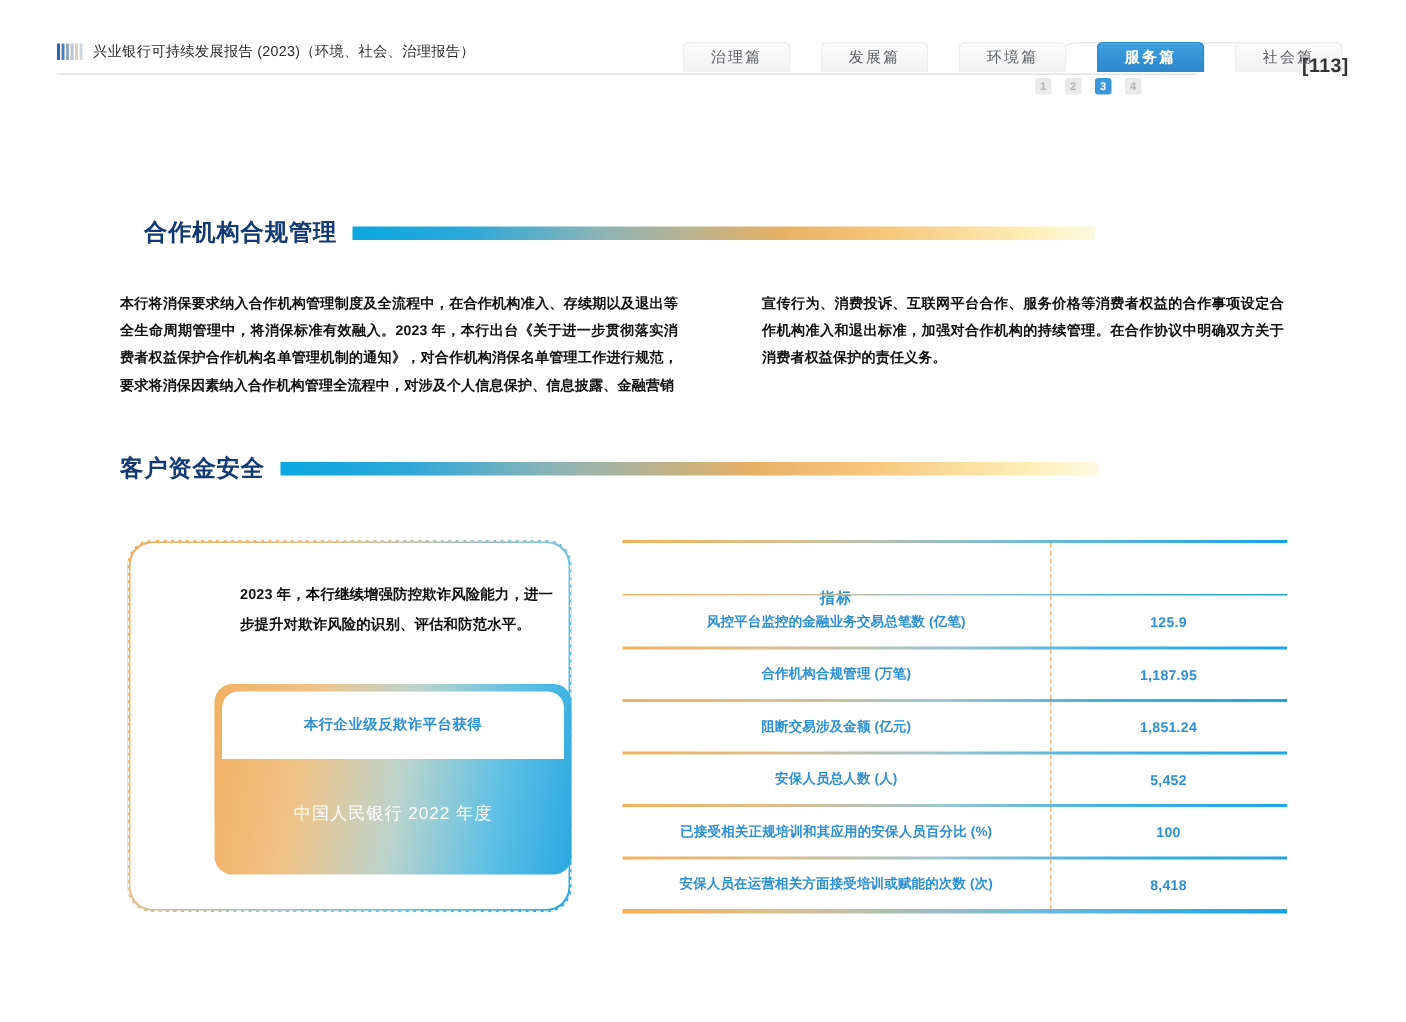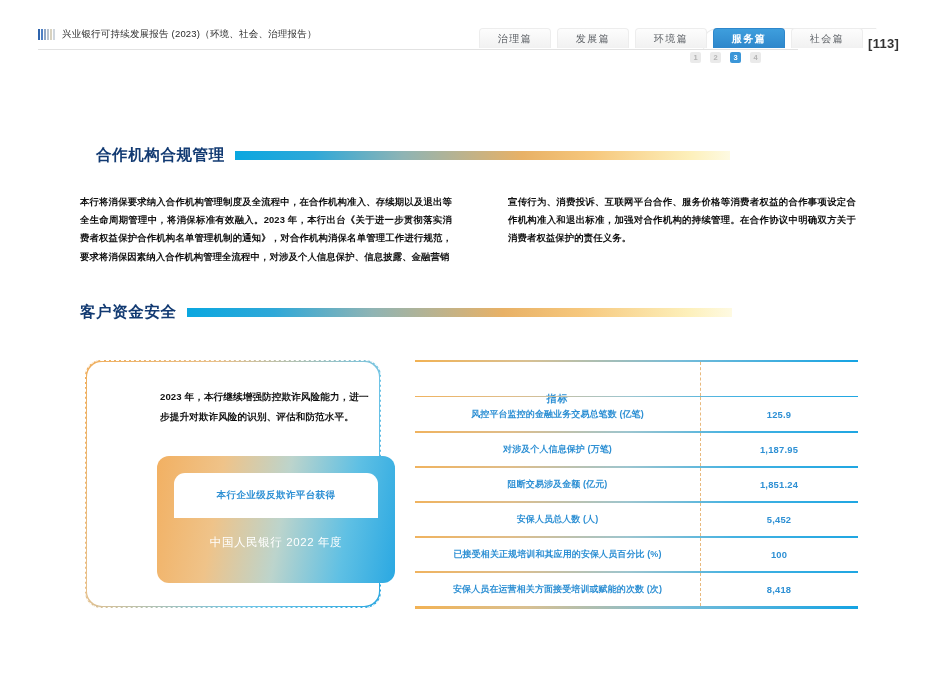--- a/index.html
+++ b/index.html
@@ -31,21 +31,21 @@
   }
   .header-rule-curve {
     position: absolute; left: 700px; top: 28px; width: 180px; height: 22px;
     border-left: 1px solid #e6e6e6;
     border-top-left-radius: 60px;
     border-top: 1px solid #e6e6e6;
     transform: skewX(18deg);
     opacity: .8;
   }
 
-  .tabs { position: absolute; left: 479px; top: 28px; display: flex; gap: 6px; }
+  .tabs { position: absolute; left: 455px; top: 28px; display: flex; gap: 20px; }
   .tab {
     width: 72px; height: 20px; line-height: 20px; text-align: center;
     font-size: 10px; color: #5d6166; letter-spacing: 1.5px;
     background: linear-gradient(180deg,#fdfdfd 0%, #f1f1f1 100%);
     border-top-left-radius: 4px; border-top-right-radius: 4px;
     border: 1px solid #ededed; border-bottom: none;
   }
   .tab.active {
     background: linear-gradient(180deg,#3e9edd 0%, #2e87cb 100%);
     color: #fff; font-weight: bold; border-color: #2e87cb;
@@ -101,24 +101,24 @@
     position:absolute; inset:3px; border-radius:14px;
     border:1.4px dashed transparent;
   }
   .award-content { position: relative; width: 100%; height: 100%; padding: 26px 24px 0; margin-left: 28px; }
   .award-text {
     font-size: 9.6px; color: #111; font-weight: bold; line-height: 20px;
     letter-spacing: .1px; padding-left: 22px; padding-right: 6px;
   }
 
   .plaque {
-    position: absolute; left: 43px; top: 95px; width: 238px; height: 127px;
+    position: absolute; left: 29px; top: 95px; width: 238px; height: 127px;
     border-radius: 12px; overflow: hidden;
     background: linear-gradient(100deg,#f2b062 0%, #efc389 26%, #bcd4cc 52%, #5fc0e4 78%, #2aa8e2 100%);
-    padding: 17px;
+    padding: 5px;
   }
   .plaque-top {
     height: 45px; background: #fff;
     border-top-left-radius: 11px; border-top-right-radius: 11px;
     display:flex; align-items:center; justify-content:center;
   }
   .plaque-top span {
     font-size: 9.5px; font-weight: bold; color: #2e90d4; letter-spacing: .4px;
   }
   .plaque-body {
@@ -230,21 +230,21 @@
     <div class="tline"></div>
     <div class="trow">
       <div class="vdash"></div>
       <div class="tcell-label">风控平台监控的金融业务交易总笔数 (亿笔)</div>
       <div class="tcell-value">125.9</div>
     </div>
 
     <div class="tline"></div>
     <div class="trow">
       <div class="vdash"></div>
-      <div class="tcell-label">对涉及个人信息保护 (万笔)</div>
+      <div class="tcell-label">合作机构合规管理 (万笔)</div>
       <div class="tcell-value">1,187.95</div>
     </div>
 
     <div class="tline"></div>
     <div class="trow">
       <div class="vdash"></div>
       <div class="tcell-label">阻断交易涉及金额 (亿元)</div>
       <div class="tcell-value">1,851.24</div>
     </div>
 

